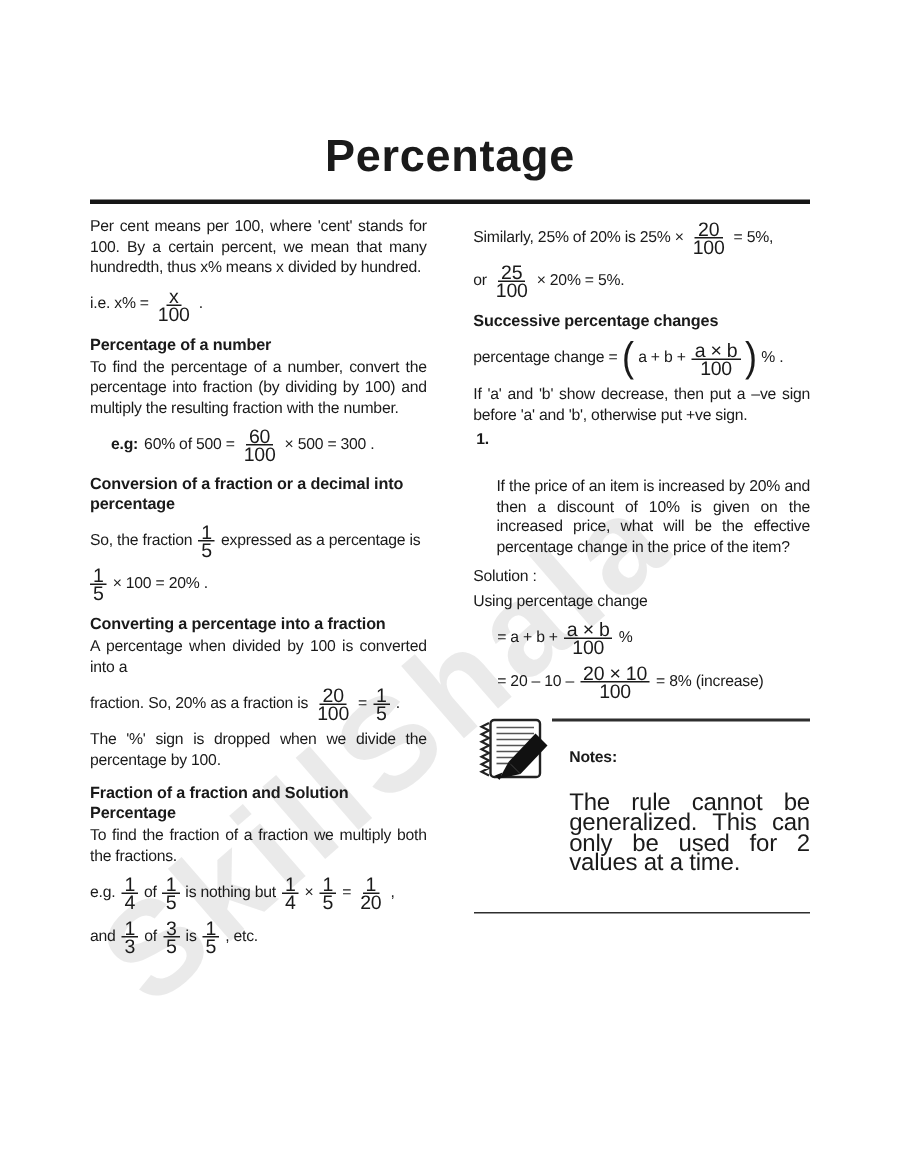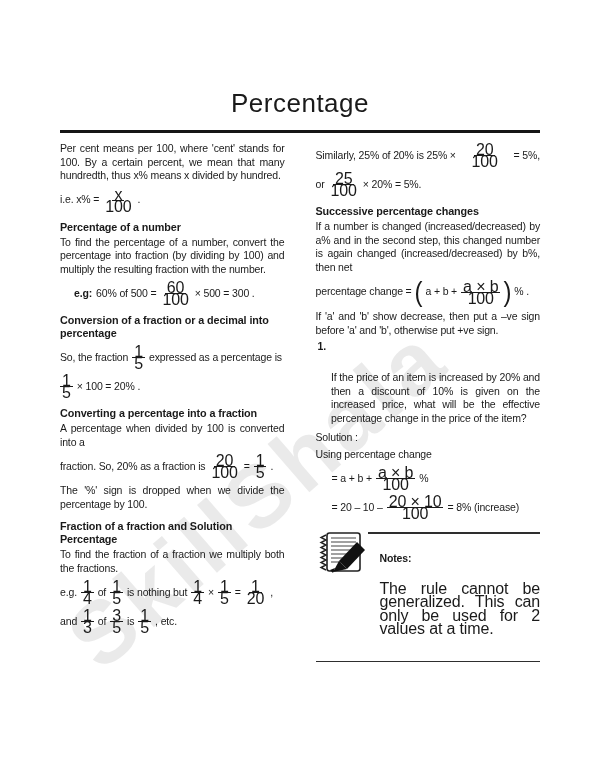--- a/index.html
+++ b/index.html
@@ -7,29 +7,29 @@
     width:600px;height:776px;background:#ffffff;position:relative;overflow:hidden;
     font-family:"Liberation Sans", sans-serif;color:#1a1a1a;
   }
   .page{position:absolute;inset:0;padding:88px 60px 0 60px;box-sizing:border-box;}
   .watermark{
     position:absolute;left:48px;top:612px;transform:rotate(-41deg);transform-origin:0 0;
     font-size:88px;font-weight:bold;letter-spacing:5px;white-space:nowrap;
     color:#787878;opacity:0.15;pointer-events:none;z-index:0;
   }
   .content{position:relative;z-index:1;}
-  .title{font-size:26px;font-weight:normal;text-align:center;margin:0 0 11px 0;letter-spacing:0.5px;}
+  .title{font-size:30px;font-weight:bold;text-align:center;margin:0 0 11px 0;letter-spacing:0.5px;}
   .title-rule{height:3px;background:#161616;margin:0 0 9px 0;}
   .columns{display:flex;gap:31px;}
   .col{flex:1;min-width:0;font-size:10.5px;line-height:13.5px;letter-spacing:-0.15px;}
   h2.sec{font-size:10.8px;font-weight:bold;margin:9px 0 2px 0;letter-spacing:-0.1px;line-height:13px;}
   p.body{margin:0 0 2px 0;text-align:justify;}
   .fline{display:flex;align-items:center;gap:4px;margin:6px 0 6px 0;flex-wrap:wrap;}
   .indent{margin-left:14px;}
-  .frac{display:inline-flex;flex-direction:column;align-items:center;line-height:11px;font-size:16px;vertical-align:middle;}
+  .frac{display:inline-flex;flex-direction:column;align-items:center;line-height:11px;font-size:13px;vertical-align:middle;}
   .frac .num{border-bottom:1px solid #1a1a1a;padding:0 2px 0 2px;}
   .frac .den{padding:0 2px;}
   .bp{font-size:24px;font-weight:400;line-height:1;transform:scaleY(1.15);margin:0 -1px;}
   .bold{font-weight:bold;}
   .qitem{display:flex;gap:5px;margin:3px 0 2px 2px;}
   .qno{font-weight:bold;white-space:nowrap;}
   .qtext{text-align:justify;margin-top:31px;}
   .sol-label{font-weight:normal;margin:6px 0 3px 0;}
   .sol-line{margin-left:16px;}
   .notes{margin-top:13px;position:relative;padding:20px 0 9px 64px;border-bottom:1.5px solid #2e2e2e;min-height:46px;box-sizing:border-box;}
@@ -157,39 +157,38 @@
           <span>is</span>
           <span class="frac">
               <span class="num">1</span>
               <span class="den">5</span>
             </span>
           <span>, etc.</span>
         </div>
       </div>
 
       <div class="col">
-        <div class="fline" style="margin-top:2px;justify-content:space-between;">
+        <div class="fline" style="margin-top:2px;">
           <span>Similarly, 25% of 20% is 25% ×</span>
           <span class="frac">
               <span class="num">20</span>
               <span class="den">100</span>
             </span>
           <span>= 5%,</span>
         </div>
         <div class="fline">
           <span>or</span>
           <span class="frac">
               <span class="num">25</span>
               <span class="den">100</span>
             </span>
           <span>× 20% = 5%.</span>
         </div>
 
         <h2 class="sec">Successive percentage changes</h2>
-        <p class="body">If a number is changed (increased/decreased) by a% and in the second step, this changed number is again changed (increased/decreased) by b%, then net</p>
 
         <div class="fline">
           <span>percentage change =</span>
           <span class="bp">(</span>
           <span>a + b +</span>
           <span class="frac">
               <span class="num">a × b</span>
               <span class="den">100</span>
             </span>
           <span class="bp">)</span>

